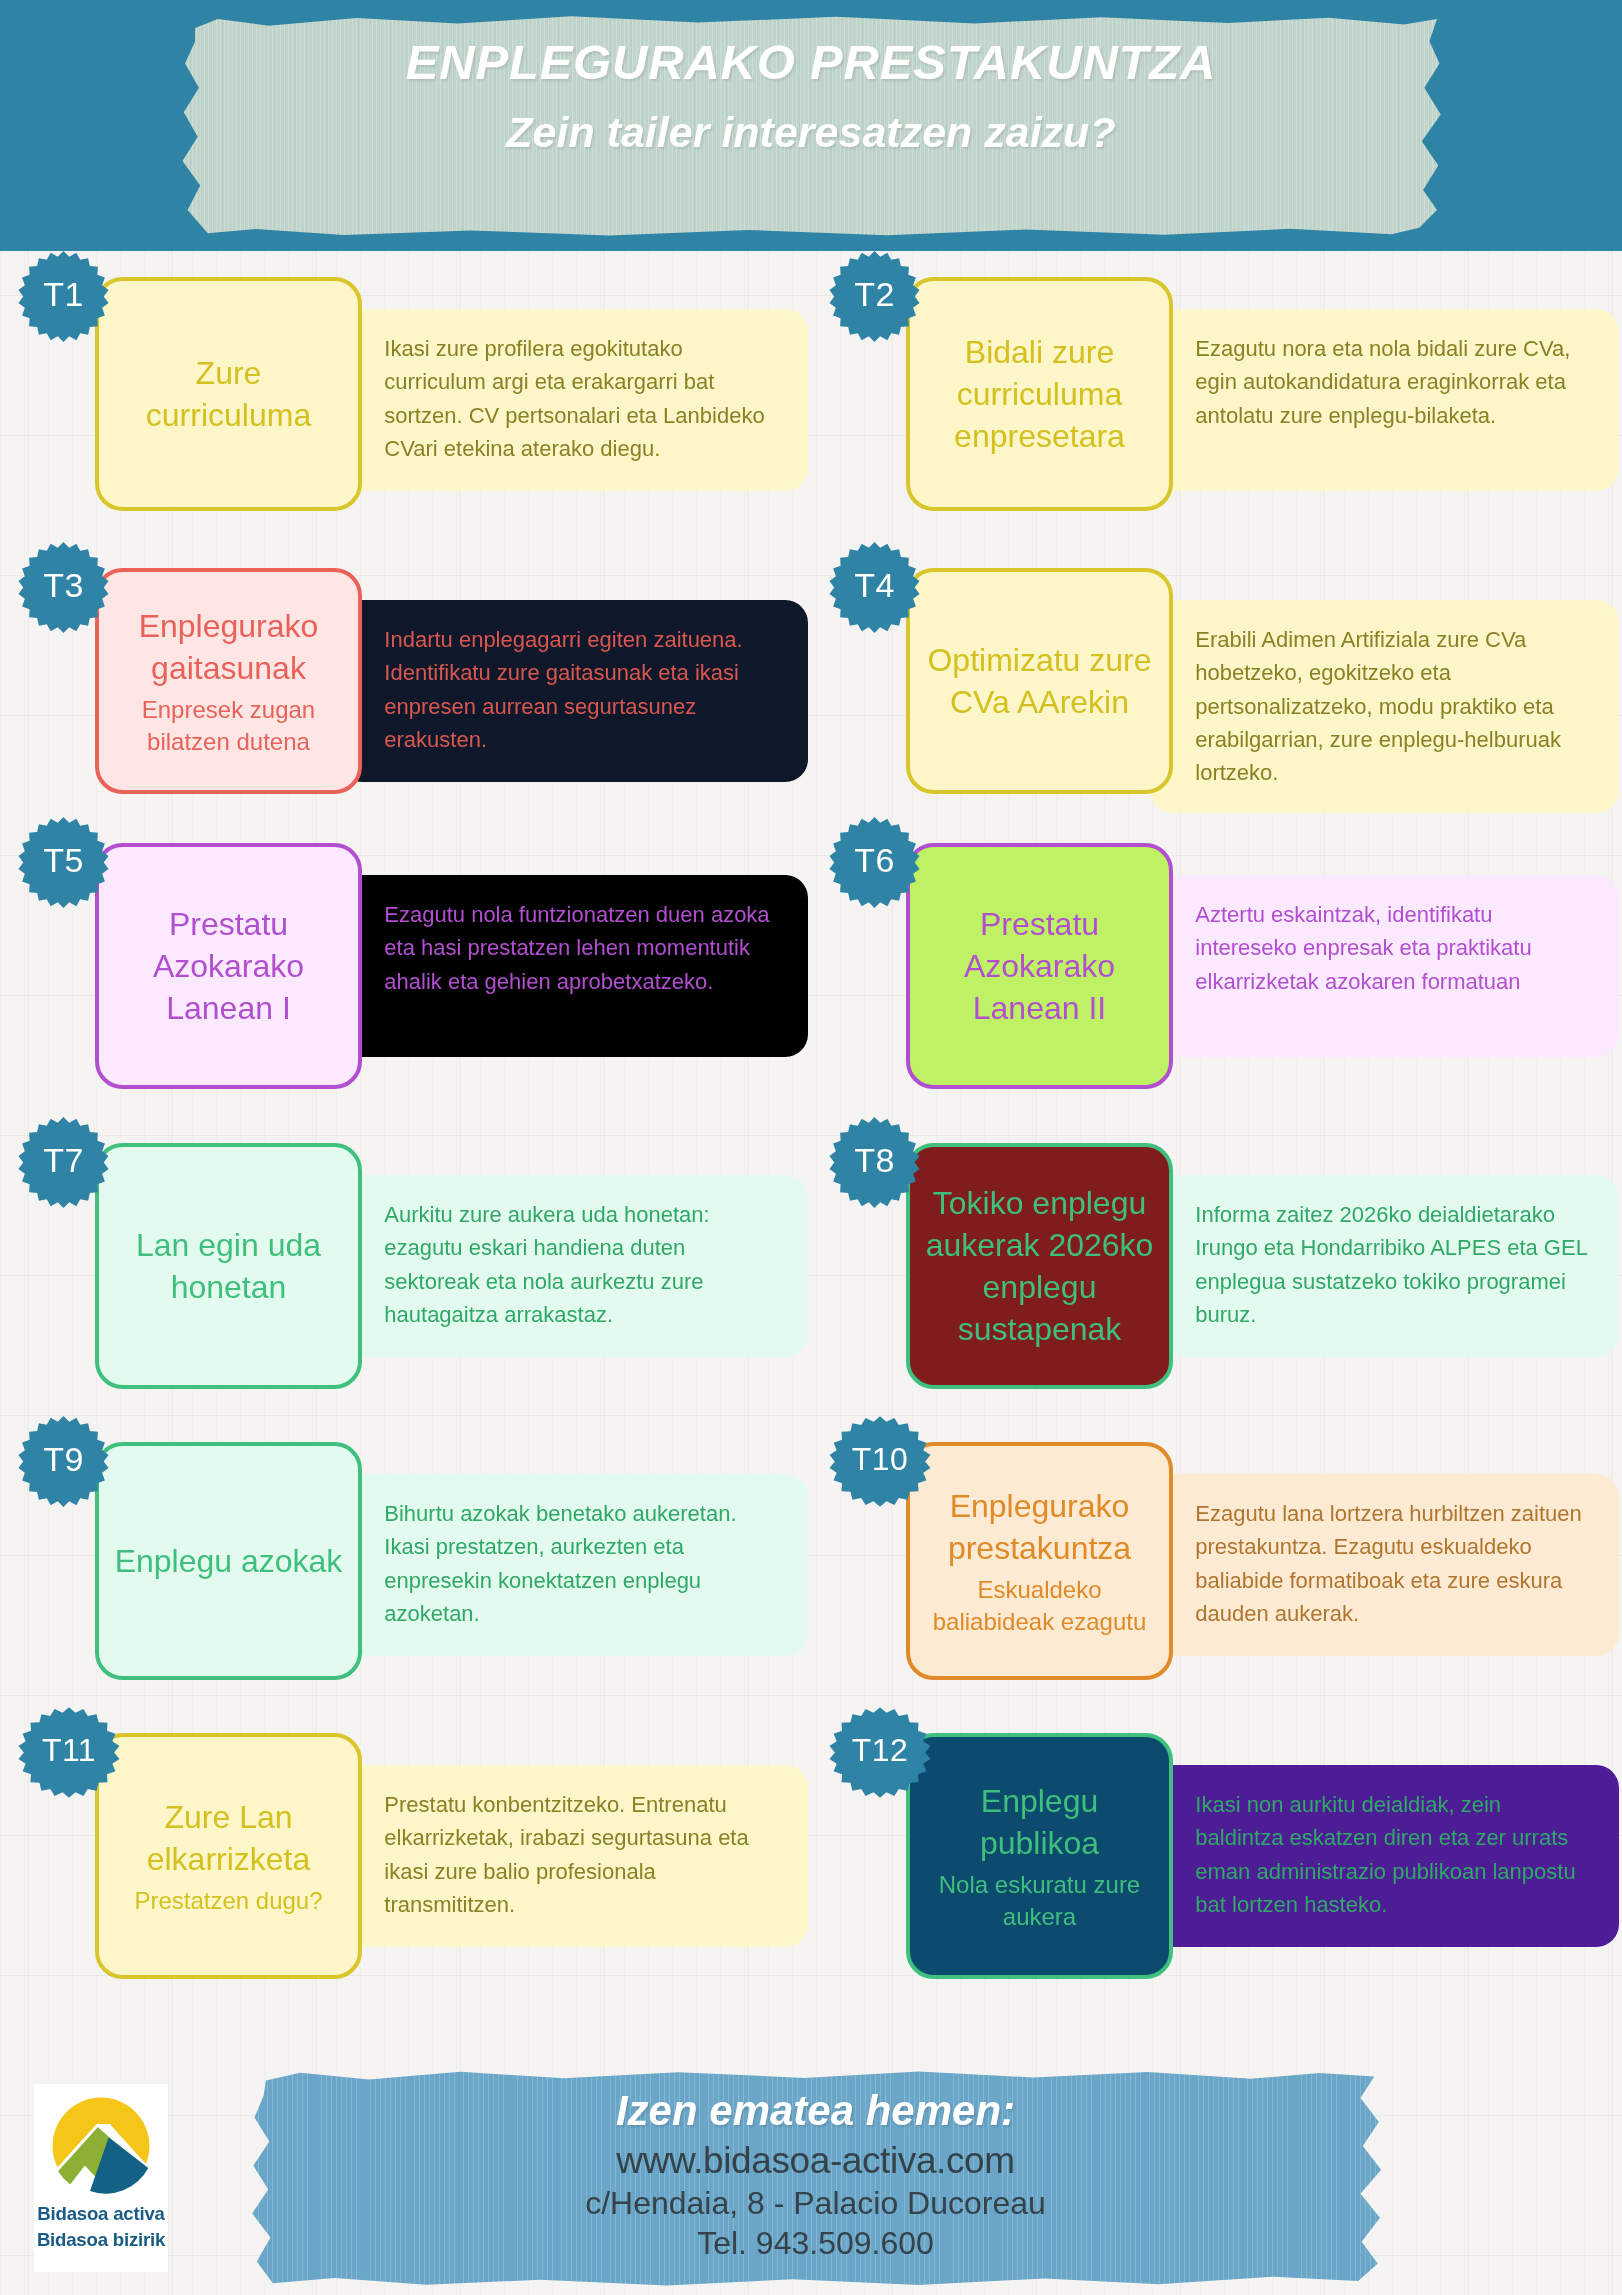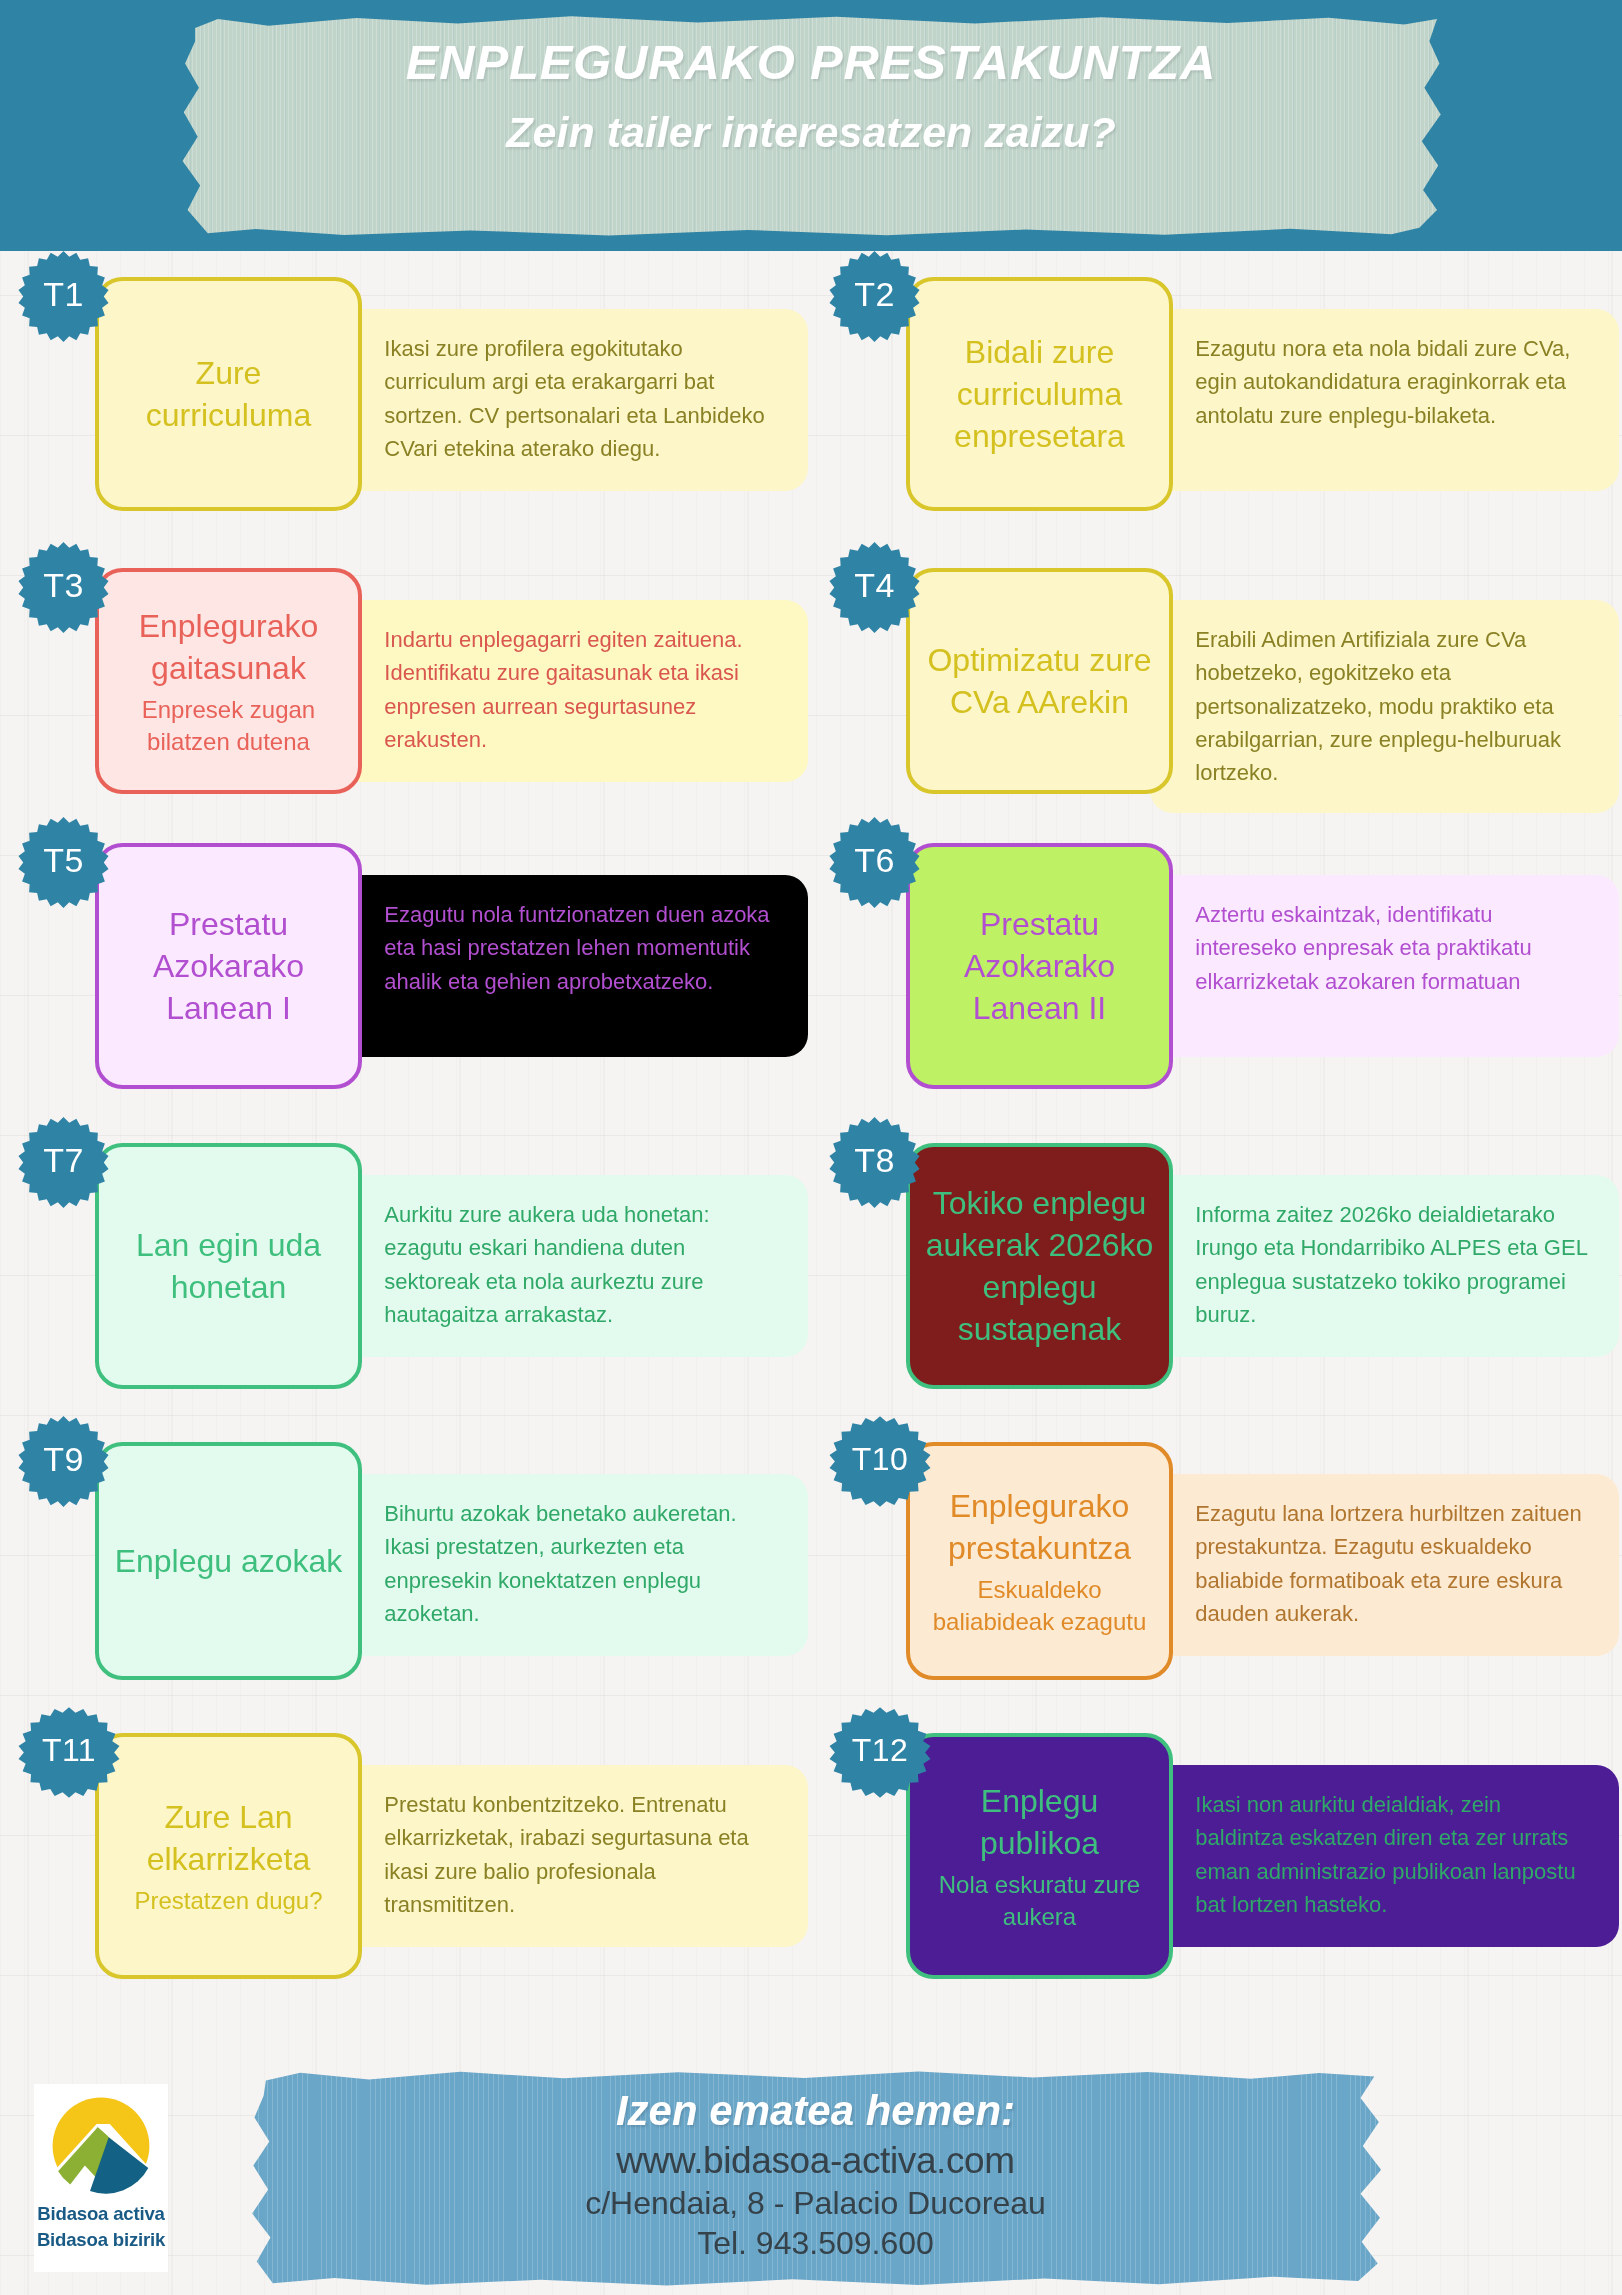--- a/index.html
+++ b/index.html
@@ -308,21 +308,21 @@
         </div>
       </div>
     </div>
     <div class="card-row" style="top: 291px; height: 279px;">
       <div class="card-col">
         <div class="card">
           <div class="card-title-box" style="border-color: rgb(233, 98, 90); background: rgb(253, 230, 227); color: rgb(233, 98, 90); min-height: 226px;">
             <div class="card-title">Enplegurako gaitasunak</div>
             <div class="card-subtitle">Enpresek zugan bilatzen dutena</div>
           </div>
-          <div class="card-desc-box" style="background: #fef9c3; color: rgb(217, 87, 79);">
+          <div class="card-desc-box" style="background: #0f172a; color: rgb(217, 87, 79);">
             <div class="card-desc">Indartu enplegagarri egiten zaituena. Identifikatu zure gaitasunak eta ikasi enpresen aurrean segurtasunez erakusten.</div>
           </div>
         </div>
         <div class="badge" style="width: 91px;">
           <svg width="91" height="91" viewBox="0 0 112 112">
             <path d="M56.00 0.00 L63.05 6.94 L71.78 2.27 L76.59 10.92 L86.28 8.89 L88.45 18.55 L98.32 19.33 L97.69 29.21 L106.94 32.74 L103.55 42.04 L111.43 48.03 L105.56 56.00 L111.43 63.97 L103.55 69.96 L106.94 79.26 L97.69 82.79 L98.32 92.67 L88.45 93.45 L86.28 103.11 L76.59 101.08 L71.78 109.73 L63.05 105.06 L56.00 112.00 L48.95 105.06 L40.22 109.73 L35.41 101.08 L25.72 103.11 L23.55 93.45 L13.68 92.67 L14.31 82.79 L5.06 79.26 L8.45 69.96 L0.57 63.97 L6.44 56.00 L0.57 48.03 L8.45 42.04 L5.06 32.74 L14.31 29.21 L13.68 19.33 L23.55 18.55 L25.72 8.89 L35.41 10.92 L40.22 2.27 L48.95 6.94 Z" fill="#2f83a5"></path>
           </svg>
           <div class="badge-label">T3</div>
         </div>
       </div>
@@ -459,21 +459,21 @@
         </div>
         <div class="badge wide" style="width: 102px;">
           <svg width="102" height="91" viewBox="0 0 126 112">
             <path d="M63.00 0.00 L70.93 6.94 L80.75 2.27 L86.16 10.92 L97.06 8.89 L99.51 18.55 L110.61 19.33 L109.90 29.21 L120.31 32.74 L116.50 42.04 L125.36 48.03 L118.75 56.00 L125.36 63.97 L116.50 69.96 L120.31 79.26 L109.90 82.79 L110.61 92.67 L99.51 93.45 L97.06 103.11 L86.16 101.08 L80.75 109.73 L70.93 105.06 L63.00 112.00 L55.07 105.06 L45.25 109.73 L39.84 101.08 L28.94 103.11 L26.49 93.45 L15.39 92.67 L16.10 82.79 L5.69 79.26 L9.50 69.96 L0.64 63.97 L7.24 56.00 L0.64 48.03 L9.50 42.04 L5.69 32.74 L16.10 29.21 L15.39 19.33 L26.49 18.55 L28.94 8.89 L39.84 10.92 L45.25 2.27 L55.07 6.94 Z" fill="#2f83a5"></path>
           </svg>
           <div class="badge-label">T11</div>
         </div>
       </div>
       <div class="card-col">
         <div class="card">
-          <div class="card-title-box" style="border-color: rgb(63, 192, 126); background: #4c1d95; color: rgb(63, 191, 125); min-height: 246px;">
+          <div class="card-title-box" style="border-color: rgb(63, 192, 126); background: #0c4a6e; color: rgb(63, 191, 125); min-height: 246px;">
             <div class="card-title">Enplegu publikoa</div>
             <div class="card-subtitle">Nola eskuratu zure aukera</div>
           </div>
           <div class="card-desc-box" style="background: #4c1d95; color: rgb(47, 168, 104);">
             <div class="card-desc">Ikasi non aurkitu deialdiak, zein baldintza eskatzen diren eta zer urrats eman administrazio publikoan lanpostu bat lortzen hasteko.</div>
           </div>
         </div>
         <div class="badge wide" style="width: 102px;">
           <svg width="102" height="91" viewBox="0 0 126 112">
             <path d="M63.00 0.00 L70.93 6.94 L80.75 2.27 L86.16 10.92 L97.06 8.89 L99.51 18.55 L110.61 19.33 L109.90 29.21 L120.31 32.74 L116.50 42.04 L125.36 48.03 L118.75 56.00 L125.36 63.97 L116.50 69.96 L120.31 79.26 L109.90 82.79 L110.61 92.67 L99.51 93.45 L97.06 103.11 L86.16 101.08 L80.75 109.73 L70.93 105.06 L63.00 112.00 L55.07 105.06 L45.25 109.73 L39.84 101.08 L28.94 103.11 L26.49 93.45 L15.39 92.67 L16.10 82.79 L5.69 79.26 L9.50 69.96 L0.64 63.97 L7.24 56.00 L0.64 48.03 L9.50 42.04 L5.69 32.74 L16.10 29.21 L15.39 19.33 L26.49 18.55 L28.94 8.89 L39.84 10.92 L45.25 2.27 L55.07 6.94 Z" fill="#2f83a5"></path>

